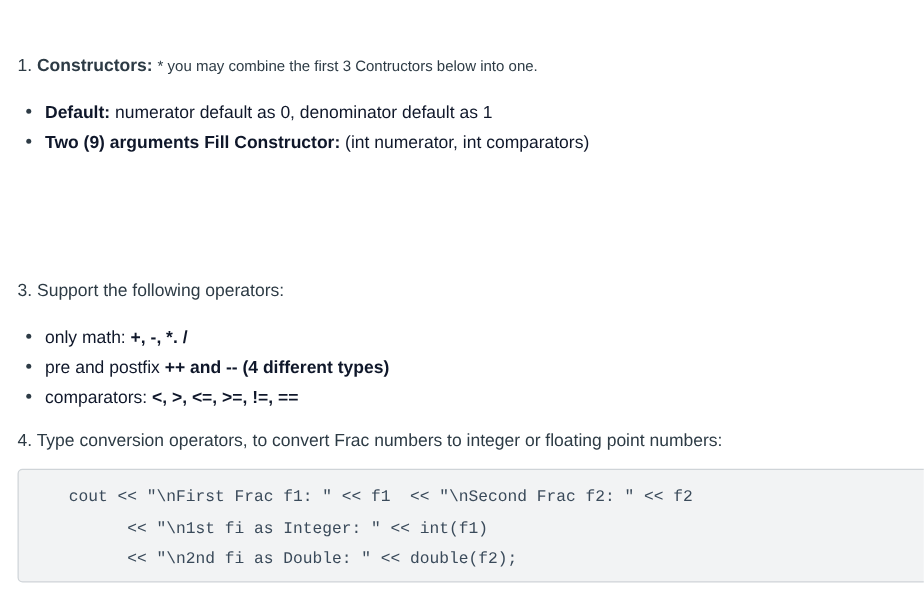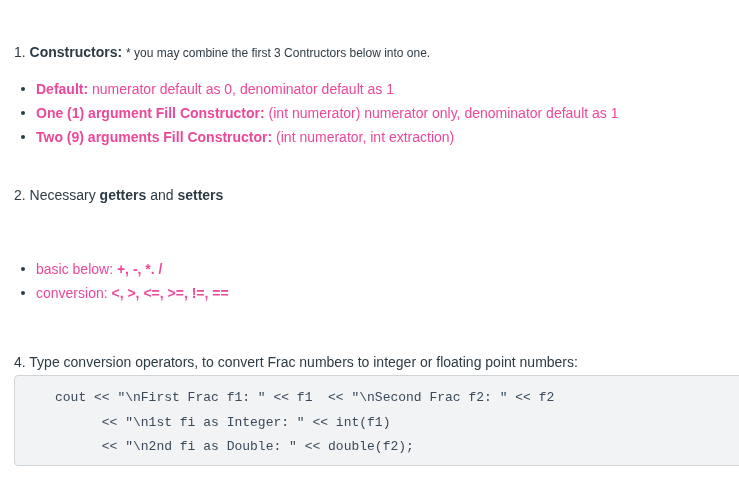--- a/index.html
+++ b/index.html
@@ -29,21 +29,21 @@
   .item-line {
     font-size: 14px;
     line-height: 18px;
     color: #2d3b45;
     padding-left: 14px;
     white-space: nowrap;
   }
   .item-1 { position: absolute; left: 0; top: 7px; }
   .item-2 { position: absolute; left: 0; top: 150px; }
   .item-3 { position: absolute; left: 0; top: 187px; }
-  .item-4 { position: absolute; left: 0; top: 317px; }
+  .item-4 { position: absolute; left: 0; top: 307px; }
   .item-5 { position: absolute; left: 0; top: 447px; }
 
   .num { font-weight: normal; }
   .b { font-weight: bold; }
   .small-note {
     font-size: 12px;
     color: #2d3b45;
   }
 
   
@@ -54,21 +54,21 @@
     position: absolute;
   }
   ul.list-constructors { left: 0; top: 41px; }
   ul.list-operators    { left: 0; top: 221px; }
 
   ul.blist li {
     position: relative;
     font-size: 14px;
     line-height: 24px;
     padding-left: 36px;
-    color: #ec4899;
+    color: #0f172a;
     white-space: nowrap;
   }
   ul.blist li .dot {
     position: absolute;
     left: 21px;
     top: 0;
     width: 4px;
     height: 24px;
     line-height: 24px;
     font-size: 14px;
@@ -116,38 +116,38 @@
 
   <div class="item-line item-1">
     <span class="num">1. </span><span class="b">Constructors</span><span class="b">: </span><span class="small-note">* you may combine the first 3 Contructors below into one.</span>
   </div>
 
   <ul class="blist list-constructors">
     <li>
       <span class="dot"></span><span class="b">Default</span><span class="b">: </span><span>numerator default as 0, denominator default as 1</span>
     </li>
     <li>
-      <span class="dot"></span><span class="b">One (1) argument Fill Constructor</span><span class="b">: </span><span>(int numerator) numerator only, denominator default as 1</span>
-    </li>
-    <li>
-      <span class="dot"></span><span class="b">Two (9) arguments Fill Constructor</span><span class="b">: </span><span>(int numerator, int extraction)</span>
+      <span class="dot"></span><span class="b">Two (9) arguments Fill Constructor</span><span class="b">: </span><span>(int numerator, int comparators)</span>
     </li>
   </ul>
 
-  <div class="item-line item-2">
-    <span class="num">2. </span><span>Necessary </span><span class="b">getters</span><span> and </span><span class="b">setters</span>
+
+  <div class="item-line item-3">
+    <span class="num">3. </span><span>Support the following operators:</span>
   </div>
-
 
   <ul class="blist list-operators">
     <li>
-      <span class="dot"></span><span>basic below: </span><span class="b">+, -, *. /</span>
+      <span class="dot"></span><span>only math: </span><span class="b">+, -, *. /</span>
     </li>
     <li>
-      <span class="dot"></span><span>conversion: </span><span class="b">&lt;, &gt;, &lt;=, &gt;=, !=, ==</span>
+      <span class="dot"></span><span>pre and postfix </span><span class="b">++ and -- (4 different types)</span>
+    </li>
+    <li>
+      <span class="dot"></span><span>comparators: </span><span class="b">&lt;, &gt;, &lt;=, &gt;=, !=, ==</span>
     </li>
   </ul>
 
   <div class="item-line item-4">
     <span class="num">4. </span><span>Type conversion operators, to convert Frac numbers to integer or floating point numbers:</span>
   </div>
 
   <div class="codeblock">
     <pre><span class="cl">cout &lt;&lt; "\nFirst Frac f1: " &lt;&lt; f1  &lt;&lt; "\nSecond Frac f2: " &lt;&lt; f2</span><span class="cl">      &lt;&lt; "\n1st fi as Integer: " &lt;&lt; int(f1)</span><span class="cl">      &lt;&lt; "\n2nd fi as Double: " &lt;&lt; double(f2);</span></pre>
   </div>

